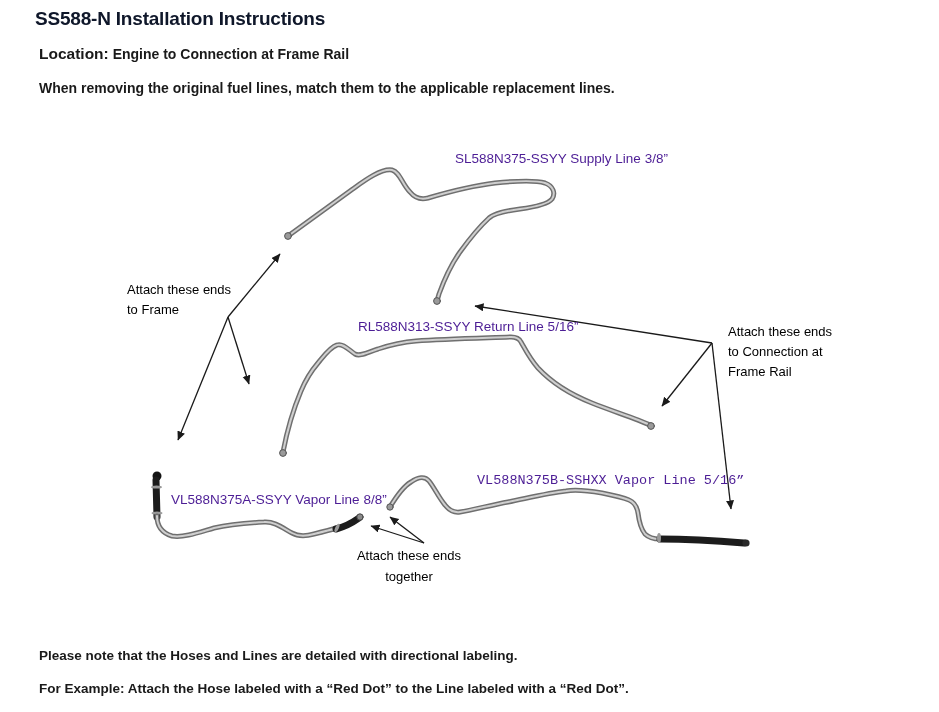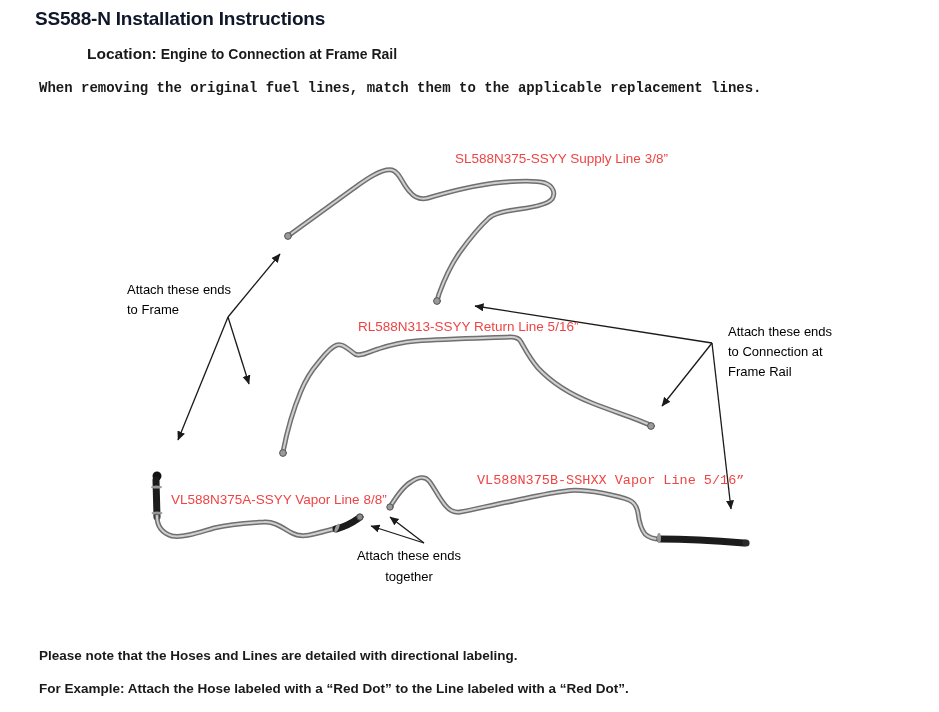--- a/index.html
+++ b/index.html
@@ -9,27 +9,27 @@
     position: relative;
     font-family: "Liberation Sans", sans-serif;
     color: #1a1a1a;
     overflow: hidden;
   }
   .abs { position: absolute; white-space: nowrap; }
   .doc-title {
     left: 35px; top: 8px;
     font-size: 19px; font-weight: bold; letter-spacing: -0.2px; color: #0f172a;
   }
-  .location-line { left: 39px; top: 45px; font-weight: bold; margin-left: 48px; }
+  .location-line { left: 39px; top: 45px; font-weight: bold; }
   .location-label { font-size: 15.5px; }
   .location-value { font-size: 14px; }
-  .intro-line { left: 39px; top: 80px; font-size: 14px; font-weight: bold; font-family: Liberation Mono, monospace; }
+  .intro-line { left: 39px; top: 80px; font-size: 14px; font-weight: bold; }
   .note-1 { left: 39px; top: 648px; font-size: 13.5px; font-weight: bold; }
   .note-2 { left: 39px; top: 681px; font-size: 13.5px; font-weight: bold; }
-  .part-label { font-size: 13.5px; color: #ef4444; }
+  .part-label { font-size: 13.5px; color: #4c1d95; }
   .lbl-supply  { left: 455px; top: 151px; }
   .lbl-return  { left: 358px; top: 319px; }
   .lbl-vapor-a { left: 171px; top: 492px; }
   .lbl-vapor-b { left: 477px; top: 473px; font-family: Liberation Mono, monospace; }
   .annotation { font-size: 13px; color: #000000; line-height: 20px; }
   .ann-engine    { left: 127px; top: 280px; }
   .ann-framerail { left: 728px; top: 322px; }
   .ann-together  { left: 350px; top: 545px; width: 118px; text-align: center; line-height: 21px; }
   svg.diagram { position: absolute; left: 0; top: 0; }
 </style>

